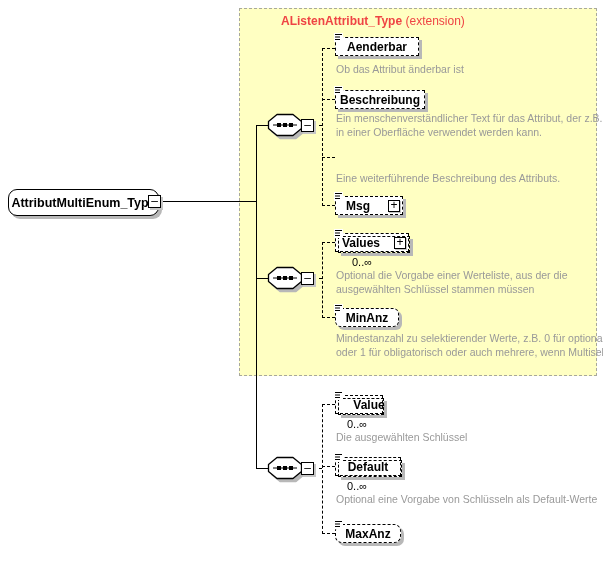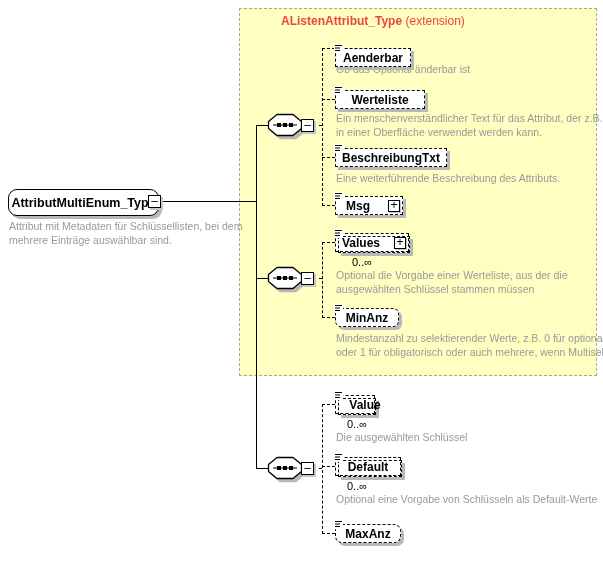--- a/index.html
+++ b/index.html
@@ -89,21 +89,20 @@
   <div class="dhline" style="left:322px;top:242px;width:13px;"></div>
   <div class="dhline" style="left:322px;top:317px;width:13px;"></div>
   <div class="dhline" style="left:322px;top:404px;width:13px;"></div>
   <div class="dhline" style="left:322px;top:466px;width:13px;"></div>
   <div class="dhline" style="left:322px;top:533px;width:13px;"></div>
 
   <div class="root-box">
     <span>AttributMultiEnum_Type</span>
   </div>
   <div class="toggle" style="left:148px;top:195px;"><span>–</span></div>
-  <div class="annot" style="left:9px;top:220px;width:240px;">Attribut mit Metadaten für Schlüssellisten, bei dem mehrere Einträge auswählbar sind.</div>
 
   <svg class="seq" style="left:267px;top:113px;" viewBox="0 0 36 24">
     <polygon points="10,1.5 26,1.5 34.5,8.5 34.5,15.5 26,22.5 10,22.5 1.5,15.5 1.5,8.5" fill="#fff" stroke="#000" stroke-width="1.3" stroke-linejoin="round"></polygon>
     <line x1="6" y1="12" x2="30" y2="12" stroke="#000" stroke-width="1"></line>
     <rect x="10" y="10" width="4" height="4" fill="#000"></rect>
       <rect x="16" y="10" width="4" height="4" fill="#000"></rect>
       <rect x="22" y="10" width="4" height="4" fill="#000"></rect>
   </svg>
   <div class="toggle" style="left:301px;top:119px;"><span>–</span></div>
 
@@ -118,51 +117,42 @@
 
   <svg class="seq" style="left:267px;top:456px;" viewBox="0 0 36 24">
     <polygon points="10,1.5 26,1.5 34.5,8.5 34.5,15.5 26,22.5 10,22.5 1.5,15.5 1.5,8.5" fill="#fff" stroke="#000" stroke-width="1.3" stroke-linejoin="round"></polygon>
     <line x1="6" y1="12" x2="30" y2="12" stroke="#000" stroke-width="1"></line>
     <rect x="10" y="10" width="4" height="4" fill="#000"></rect>
       <rect x="16" y="10" width="4" height="4" fill="#000"></rect>
       <rect x="22" y="10" width="4" height="4" fill="#000"></rect>
   </svg>
   <div class="toggle" style="left:301px;top:462px;"><span>–</span></div>
 
-  <div class="el-box" style="left:335px;top:48px;width:76px;">
+  <div class="el-box" style="left:335px;top:37px;width:84px;">
     <svg class="el-icon" width="9" height="9">
         <rect width="9" height="9" fill="#fff"></rect>
         <line x1="1" y1="1.5" x2="8" y2="1.5" stroke="#000"></line>
         <line x1="1" y1="4" x2="6" y2="4" stroke="#000"></line>
         <line x1="1" y1="6.5" x2="6" y2="6.5" stroke="#000"></line>
       </svg>
     <span>Aenderbar</span>
   </div>
-  <div class="annot" style="left:336px;top:63px;">Ob das Optional änderbar ist</div>
+  <div class="annot" style="left:336px;top:63px;">Ob das Attribut änderbar ist</div>
 
   <div class="el-box" style="left:335px;top:90px;width:90px;">
     <svg class="el-icon" width="9" height="9">
         <rect width="9" height="9" fill="#fff"></rect>
         <line x1="1" y1="1.5" x2="8" y2="1.5" stroke="#000"></line>
         <line x1="1" y1="4" x2="6" y2="4" stroke="#000"></line>
         <line x1="1" y1="6.5" x2="6" y2="6.5" stroke="#000"></line>
       </svg>
-    <span>Werteliste</span>
+    <span>Beschreibung</span>
   </div>
   <div class="annot" style="left:336px;top:112px;width:275px;">Ein menschenverständlicher Text für das Attribut, der z.B. in einer Oberfläche verwendet werden kann.</div>
 
-  <div class="el-box" style="left:335px;top:148px;width:112px;">
-    <svg class="el-icon" width="9" height="9">
-        <rect width="9" height="9" fill="#fff"></rect>
-        <line x1="1" y1="1.5" x2="8" y2="1.5" stroke="#000"></line>
-        <line x1="1" y1="4" x2="6" y2="4" stroke="#000"></line>
-        <line x1="1" y1="6.5" x2="6" y2="6.5" stroke="#000"></line>
-      </svg>
-    <span>BeschreibungTxt</span>
-  </div>
   <div class="annot" style="left:336px;top:172px;">Eine weiterführende Beschreibung des Attributs.</div>
 
   <div class="el-box expandable" style="left:335px;top:196px;width:68px;">
     <svg class="el-icon" width="9" height="9">
         <rect width="9" height="9" fill="#fff"></rect>
         <line x1="1" y1="1.5" x2="8" y2="1.5" stroke="#000"></line>
         <line x1="1" y1="4" x2="6" y2="4" stroke="#000"></line>
         <line x1="1" y1="6.5" x2="6" y2="6.5" stroke="#000"></line>
       </svg>
     <span>Msg</span>
@@ -186,21 +176,21 @@
     <svg class="el-icon" width="9" height="9">
         <rect width="9" height="9" fill="#fff"></rect>
         <line x1="1" y1="1.5" x2="8" y2="1.5" stroke="#000"></line>
         <line x1="1" y1="4" x2="6" y2="4" stroke="#000"></line>
         <line x1="1" y1="6.5" x2="6" y2="6.5" stroke="#000"></line>
       </svg>
     <span>MinAnz</span>
   </div>
   <div class="annot" style="left:336px;top:332px;width:290px;">Mindestanzahl zu selektierender Werte, z.B. 0 für optional oder 1 für obligatorisch oder auch mehrere, wenn Multiselect.</div>
 
-  <div class="el-box repeat" style="left:335px;top:395px;width:40px;padding-left:20px;">
+  <div class="el-box repeat" style="left:335px;top:395px;width:48px;padding-left:20px;">
     <svg class="el-icon" width="9" height="9">
         <rect width="9" height="9" fill="#fff"></rect>
         <line x1="1" y1="1.5" x2="8" y2="1.5" stroke="#000"></line>
         <line x1="1" y1="4" x2="6" y2="4" stroke="#000"></line>
         <line x1="1" y1="6.5" x2="6" y2="6.5" stroke="#000"></line>
       </svg>
     <span>Value</span>
   </div>
   <div class="mult" style="left:347px;top:418px;">0..∞</div>
   <div class="annot" style="left:336px;top:431px;">Die ausgewählten Schlüssel</div>

